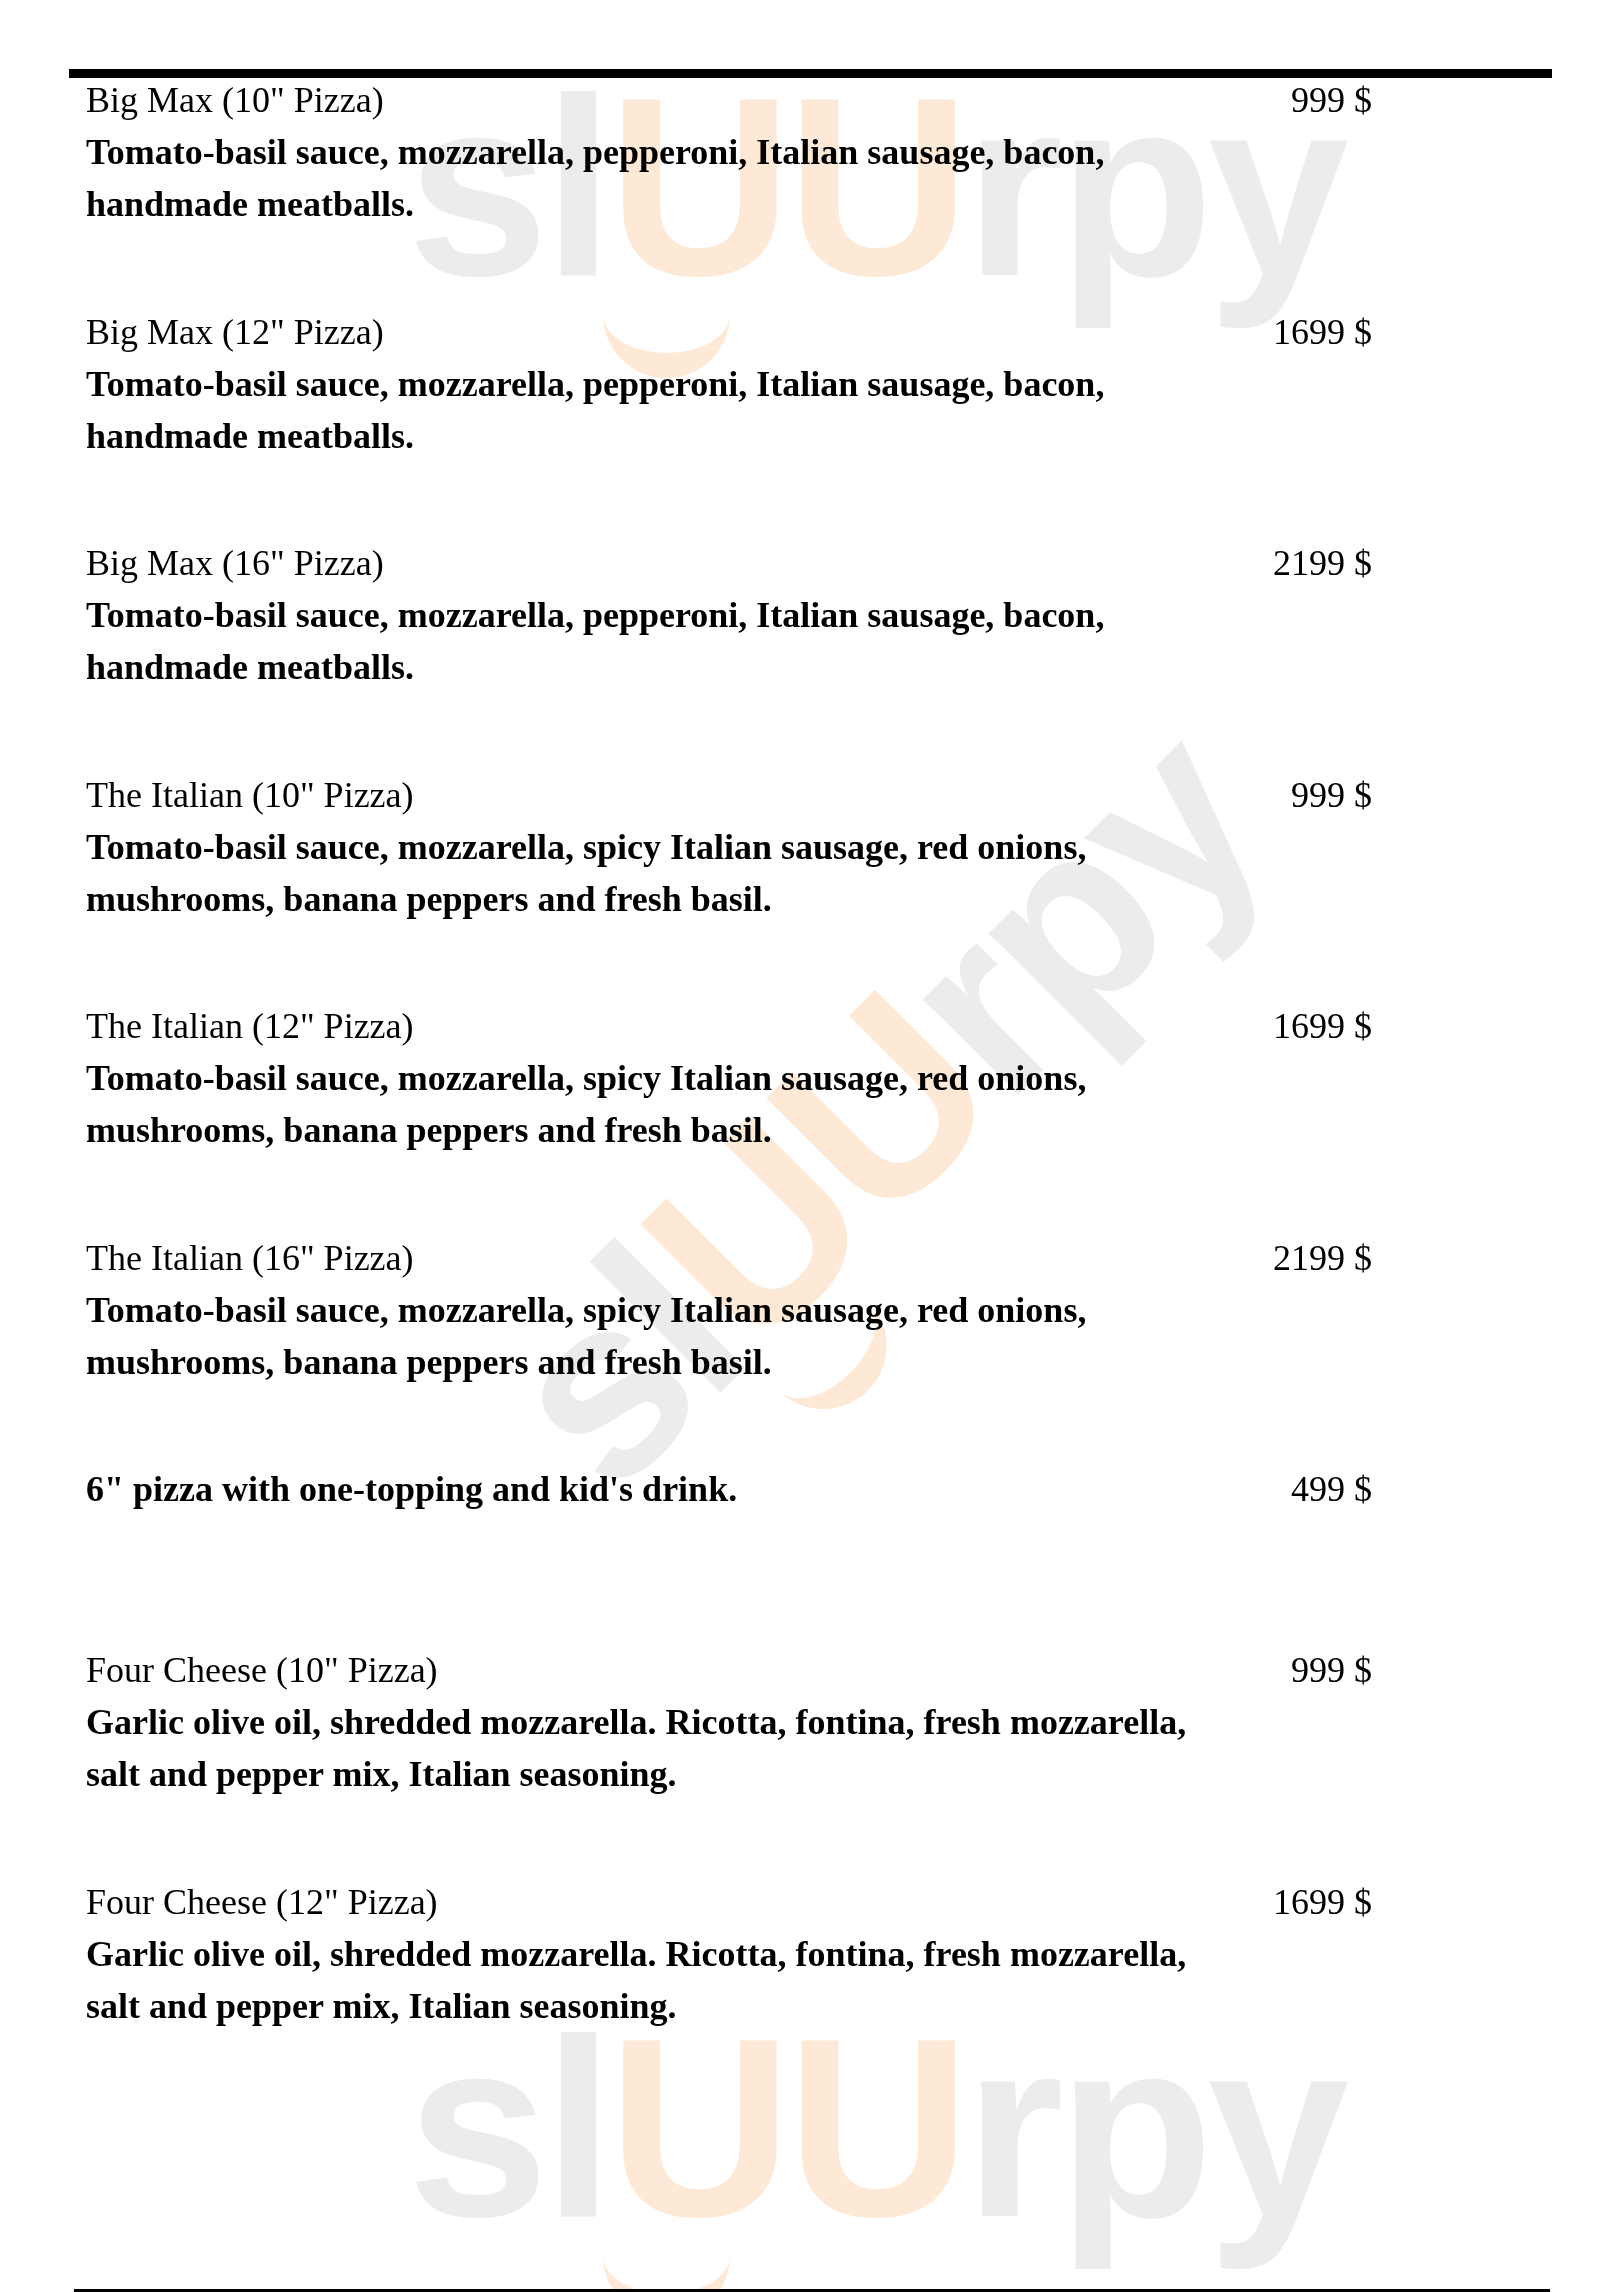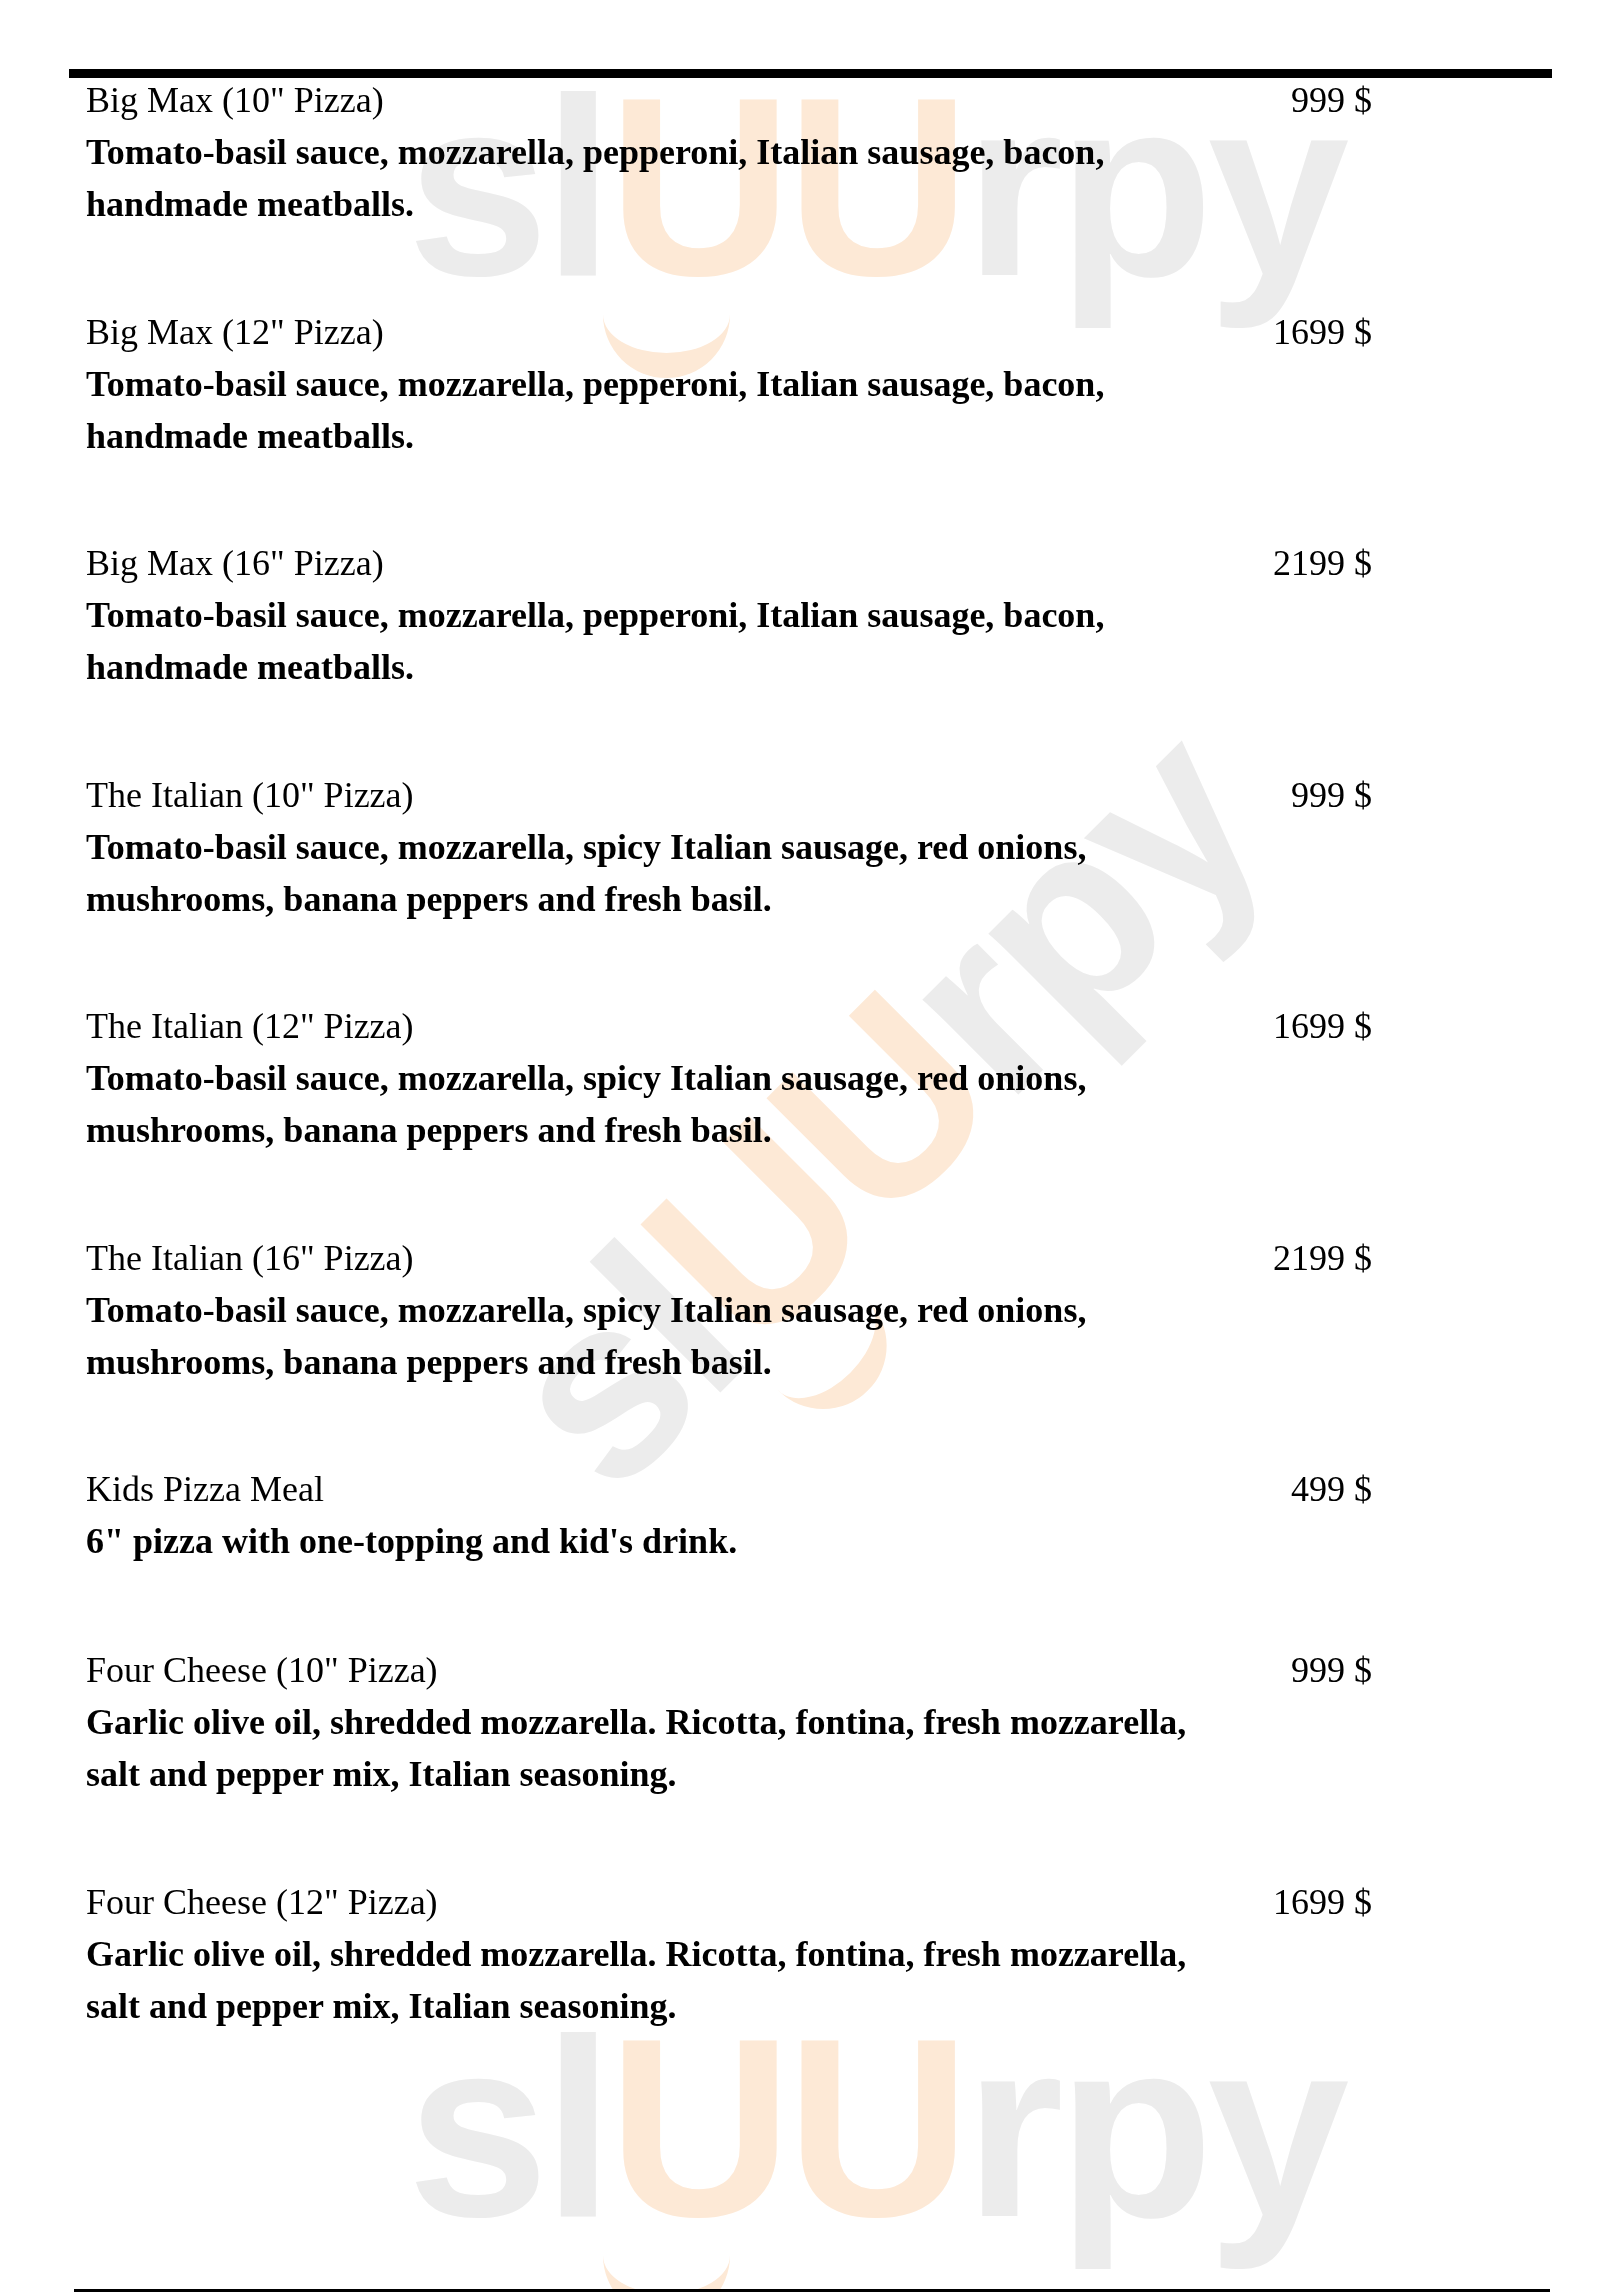--- a/index.html
+++ b/index.html
@@ -60,21 +60,20 @@
   <div class="name">The Italian (12" Pizza)</div>
   <div class="desc">Tomato-basil sauce, mozzarella, spicy Italian sausage, red onions, mushrooms, banana peppers and fresh basil.</div>
   <div class="price">1699 $</div>
 </div>
 <div class="item" style="top:1232px;">
   <div class="name">The Italian (16" Pizza)</div>
   <div class="desc">Tomato-basil sauce, mozzarella, spicy Italian sausage, red onions, mushrooms, banana peppers and fresh basil.</div>
   <div class="price">2199 $</div>
 </div>
 <div class="item" style="top:1463px;">
-  <div class="name">Kids Pizza Meal</div>
   <div class="desc">6" pizza with one-topping and kid's drink.</div>
   <div class="price">499 $</div>
 </div>
 <div class="item" style="top:1644px;">
   <div class="name">Four Cheese (10" Pizza)</div>
   <div class="desc">Garlic olive oil, shredded mozzarella. Ricotta, fontina, fresh mozzarella, salt and pepper mix, Italian seasoning.</div>
   <div class="price">999 $</div>
 </div>
 <div class="item" style="top:1876px;">
   <div class="name">Four Cheese (12" Pizza)</div>

